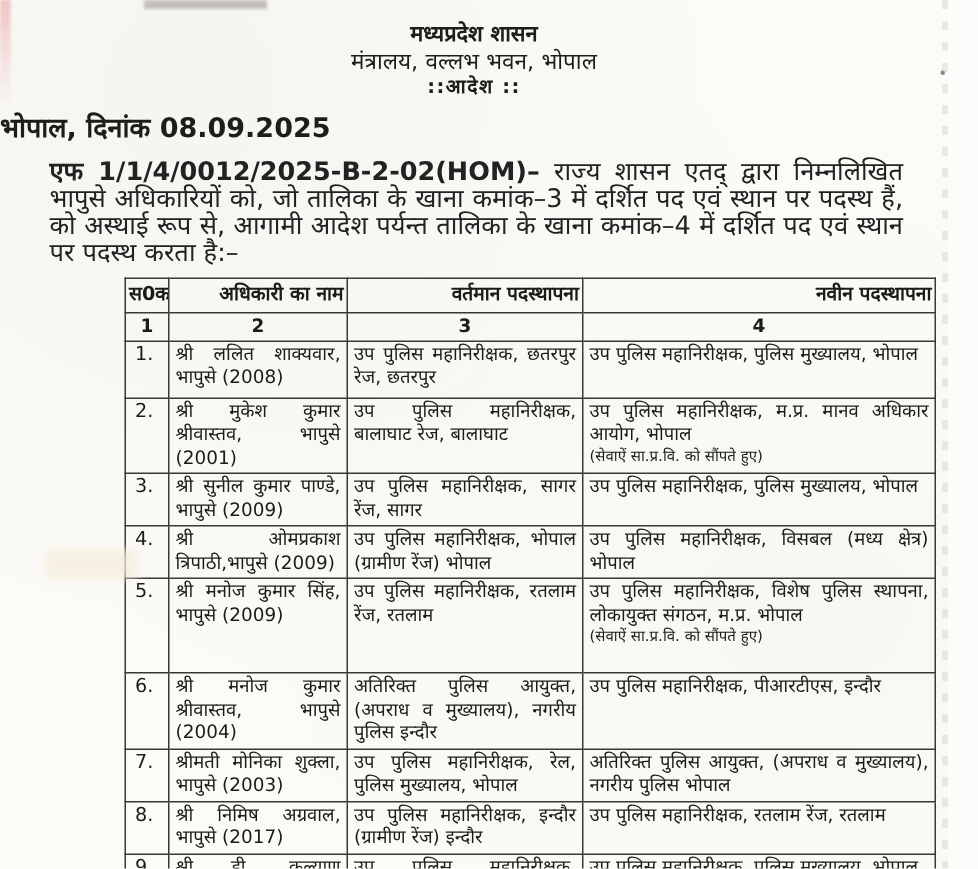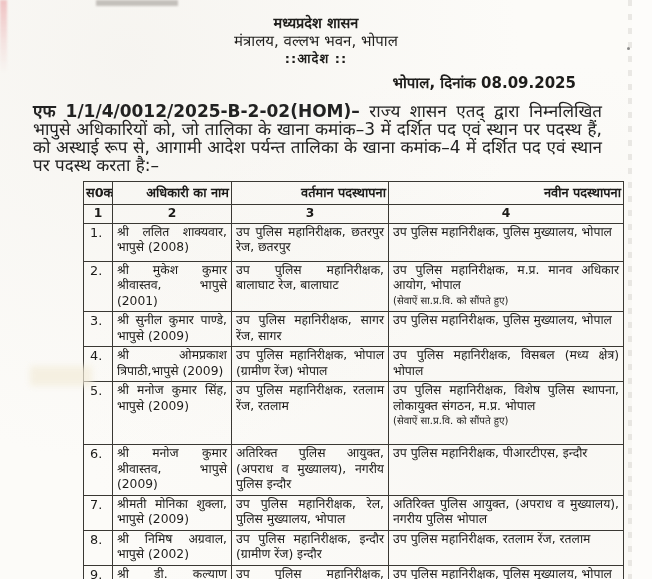--- a/index.html
+++ b/index.html
@@ -32,24 +32,24 @@
   .art-right-edge { right: 0; top: 0; width: 4px; height: 579px;
     background: repeating-linear-gradient(180deg, rgba(180,176,170,0.25) 0 6px, transparent 6px 14px); }
 
   .letterhead { text-align: center; padding-top: 14px; line-height: 18px; }
   .lh-1 { font-size: 14.5px; font-weight: bold; }
   .lh-2 { font-size: 13.5px; font-weight: bold; }
   .lh-3 { font-size: 15px; font-weight: normal; }
   .lh-4 { font-size: 13px; font-weight: bold; letter-spacing: 1px; }
 
   .place-date {
-    text-align: right;
+    text-align: left;
     padding-right: 56px;
     margin-top: 4px;
-    font-size: 15px;
+    font-size: 18px;
     font-weight: bold;
   }
 
   .intro {
     margin: 10px 30px 0 33px;
     font-size: 17px;
     line-height: 18px;
     text-align: justify;
     color: #222;
   }
@@ -162,33 +162,33 @@
         <td class="cell-just">उप पुलिस महानिरीक्षक,  विसबल (मध्य क्षेत्र) भोपाल</td>
       </tr>
       <tr class="r4">
         <td class="sno">5.</td>
         <td class="cell-just">श्री मनोज कुमार सिंह, भापुसे (2009)</td>
         <td class="cell-just">उप पुलिस महानिरीक्षक, रतलाम रेंज, रतलाम</td>
         <td class="cell-just"><span>उप पुलिस महानिरीक्षक, विशेष पुलिस स्थापना, लोकायुक्त संगठन, म.प्र. भोपाल</span><span class="note">(सेवाऐं सा.प्र.वि. को सौंपते हुए)</span></td>
       </tr>
       <tr class="r5">
         <td class="sno">6.</td>
-        <td class="cell-just">श्री मनोज कुमार श्रीवास्तव, भापुसे (2009)</td>
+        <td class="cell-just">श्री मनोज कुमार श्रीवास्तव, भापुसे (2004)</td>
         <td class="cell-just">अतिरिक्त पुलिस आयुक्त, (अपराध व मुख्यालय), नगरीय पुलिस इन्दौर</td>
         <td class="cell-just">उप पुलिस महानिरीक्षक, पीआरटीएस, इन्दौर</td>
       </tr>
       <tr class="r6">
         <td class="sno">7.</td>
-        <td class="cell-just">श्रीमती मोनिका शुक्ला, भापुसे (2009)</td>
+        <td class="cell-just">श्रीमती मोनिका शुक्ला, भापुसे (2003)</td>
         <td class="cell-just">उप पुलिस महानिरीक्षक, रेल, पुलिस मुख्यालय, भोपाल</td>
         <td class="cell-just">अतिरिक्त पुलिस आयुक्त, (अपराध व मुख्यालय), नगरीय पुलिस भोपाल</td>
       </tr>
       <tr class="r7">
         <td class="sno">8.</td>
-        <td class="cell-just">श्री निमिष अग्रवाल, भापुसे (2002)</td>
+        <td class="cell-just">श्री निमिष अग्रवाल, भापुसे (2017)</td>
         <td class="cell-just">उप पुलिस महानिरीक्षक, इन्दौर (ग्रामीण रेंज) इन्दौर</td>
         <td class="cell-just">उप पुलिस महानिरीक्षक, रतलाम रेंज, रतलाम</td>
       </tr>
       <tr class="r8">
         <td class="sno">9.</td>
         <td class="cell-just">श्री डी. कल्याण चक्रवर्ती,भापुसे(2010)</td>
         <td class="cell-just">उप पुलिस महानिरीक्षक, छिन्दवाड़ा रेंज, छिन्दवाड़ा</td>
         <td class="cell-just">उप पुलिस महानिरीक्षक, पुलिस मुख्यालय, भोपाल</td>
       </tr>
     </tbody>

